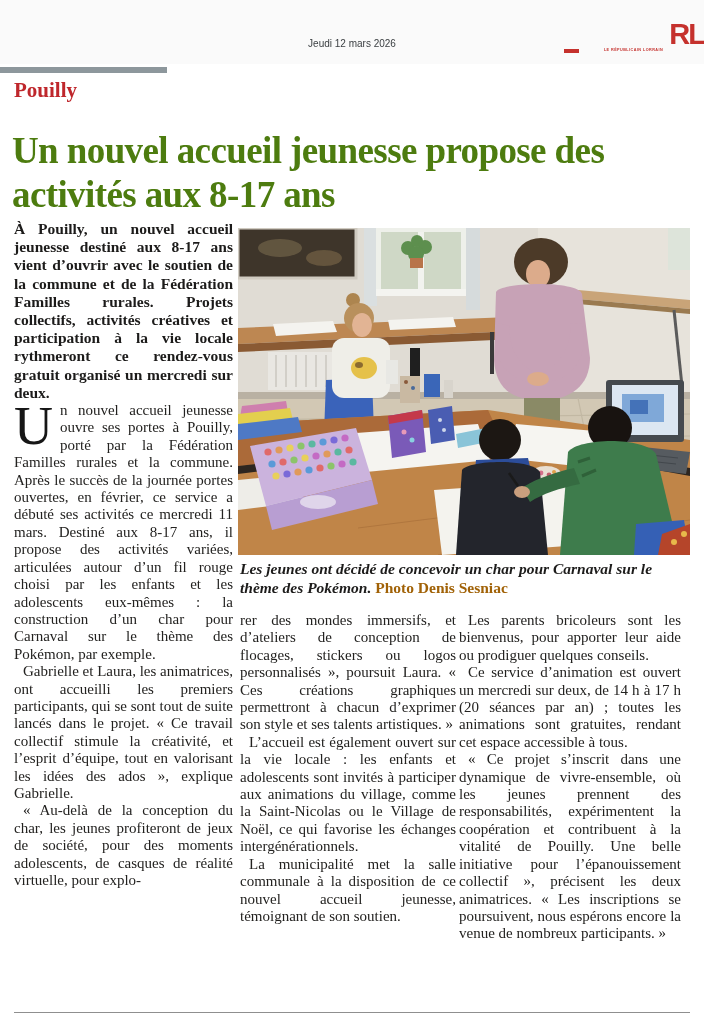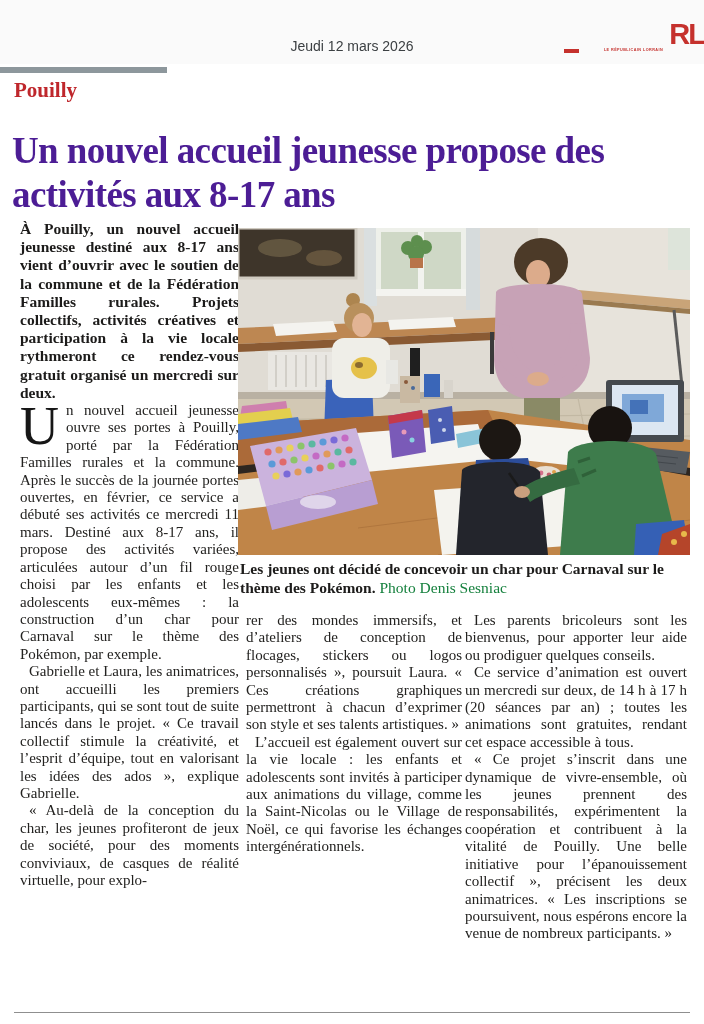--- a/index.html
+++ b/index.html
@@ -8,45 +8,45 @@
   
   .tophat{position:absolute;top:0;left:0;right:0;height:64px;background:#fafafa;}
   .logo-wrap{position:absolute;top:20px;left:0;right:0;text-align:right;}
   .rl{position:relative;display:inline-block;font-family:"Liberation Sans",sans-serif;
       font-weight:900;font-size:29px;line-height:28px;color:#c5312d;letter-spacing:-2px;}
   .rl .underbar{position:absolute;left:1px;bottom:1px;width:15px;height:4px;background:#c5312d;}
   .rl-tagline{display:block;font-family:"Liberation Sans",sans-serif;color:#c5312d;
       font-size:9px;line-height:6px;transform:scale(0.42);transform-origin:center top;
       letter-spacing:1px;white-space:nowrap;font-weight:700;}
   .date{position:absolute;top:38px;left:0;right:0;text-align:center;
-        font-family:"Liberation Sans",sans-serif;font-size:14px;color:#3c4043;}
+        font-family:"Liberation Sans",sans-serif;font-size:10px;color:#3c4043;}
   .graybar{position:absolute;top:67px;left:0;width:167px;height:6px;background:#8d979c;}
   
   .kicker{position:absolute;top:78px;left:14px;font-size:21px;font-weight:700;color:#bf272c;text-align:center;}
   .headline{position:absolute;top:104px;left:12px;width:684px;font-size:37px;line-height:44px;
-            font-weight:700;color:#4c1d95;letter-spacing:-0.6px;}
-  
-  .col{position:absolute;font-size:15px;line-height:17.4px;text-align:justify;color:#232220;margin-left:6px;}
+            font-weight:700;color:#4d7c0f;letter-spacing:-0.6px;}
+  
+  .col{position:absolute;font-size:15px;line-height:17.4px;text-align:justify;color:#232220;}
   .col p{margin:0;}
   .col p.ind{text-indent:9px;}
   .col-left{top:220px;left:14px;width:219px;}
   .col-mid{top:612px;left:240px;width:216px;}
   .col-right{top:612px;left:459px;width:222px;}
   .lead{font-weight:700;font-size:15.5px;line-height:18.2px;margin:0 0 11px 0;color:#1c1b1a;}
   .dropcap{float:left;font-size:54px;line-height:44px;padding:2px 7px 0 0;color:#161616;}
   .sec-head{font-weight:700;font-size:15.5px;line-height:18px;margin:9px 0 2px 0;
             text-align:left;color:#151514;}
   .dot{display:inline-block;width:9px;height:9px;border-radius:50%;background:#c0272c;
        margin:0 6px 0 8px;}
   
   .photo{position:absolute;top:228px;left:238px;width:452px;height:327px;overflow:hidden;background:#d8d2c6;}
   .caption{position:absolute;top:559px;left:240px;width:452px;font-size:15.5px;line-height:19px;
            color:#1d1c1b;text-align:left;}
-  .caption .cap-bold{font-weight:700;}
-  .caption .cap-credit{font-weight:400;color:#15803d;}
+  .caption .cap-bold{font-weight:700;font-style:italic;}
+  .caption .cap-credit{font-weight:700;color:#a16207;}
   .bottom-rule{position:absolute;top:1012px;left:14px;width:676px;border-top:1.5px solid #8f8f8f;}
 </style>
 </head>
 <body>
 
 <div class="page">
 
   <div class="tophat"></div>
   <div class="logo-wrap">
     <span class="rl">
@@ -58,21 +58,21 @@
   <div class="date">Jeudi 12 mars 2026</div>
   <div class="graybar"></div>
 
   <div class="kicker">Pouilly</div>
   <h1 class="headline">Un nouvel accueil jeunesse propose des activités aux 8-17 ans</h1>
 
   <div class="col col-left">
     <p class="lead">À Pouilly, un nouvel accueil jeunesse destiné aux 8-17 ans vient d’ouvrir avec le soutien de la commune et de la Fédération Familles rurales. Projets collectifs, activités créatives et participation à la vie locale rythmeront ce rendez-vous gratuit organisé un mercredi sur deux.</p>
     <p><span class="dropcap">U</span><span>n nouvel accueil jeunesse ouvre ses portes à Pouilly, porté par la Fédération Familles rurales et la commune. Après le succès de la journée portes ouvertes, en février, ce service a débuté ses activités ce mercredi 11 mars. Destiné aux 8-17 ans, il propose des activités variées, articulées autour d’un fil rouge choisi par les enfants et les adolescents eux-mêmes : la construction d’un char pour Carnaval sur le thème des Pokémon, par exemple.</span></p>
     <p class="ind">Gabrielle et Laura, les animatrices, ont accueilli les premiers participants, qui se sont tout de suite lancés dans le projet. « Ce travail collectif stimule la créativité, et l’esprit d’équipe, tout en valorisant les idées des ados », explique Gabrielle.</p>
-    <p class="ind">« Au-delà de la conception du char, les jeunes profiteront de jeux de société, pour des moments conviviaux, de casques de réalité virtuelle, pour explo-</p>
+    <p class="ind">« Au-delà de la conception du char, les jeunes profiteront de jeux de société, pour des moments adolescents, de casques de réalité virtuelle, pour explo-</p>
   </div>
 
   <div class="photo">
     <svg width="452" height="327" viewBox="0 0 452 327" xmlns="http://www.w3.org/2000/svg">
 
       <rect x="0" y="0" width="452" height="190" fill="#e0dcd4"></rect>
       <rect x="300" y="0" width="152" height="200" fill="#e7e3db"></rect>
 
       <rect x="0" y="168" width="452" height="159" fill="#d2c8b4"></rect>
       <rect x="0" y="164" width="452" height="7" fill="#b9b1a3"></rect>
@@ -250,20 +250,21 @@
   </div>
 
   <div class="caption">
     <span class="cap-bold">Les jeunes ont décidé de concevoir un char pour Carnaval sur le thème des Pokémon.</span>
     <span class="cap-credit">Photo Denis Sesniac</span>
   </div>
 
   <div class="col col-mid">
     <p>rer des mondes immersifs, et d’ateliers de conception de flocages, stickers ou logos personnalisés », poursuit Laura. « Ces créations graphiques permettront à chacun d’exprimer son style et ses talents artistiques. »</p>
     <p class="ind">L’accueil est également ouvert sur la vie locale : les enfants et adolescents sont invités à participer aux animations du village, comme la Saint-Nicolas ou le Village de Noël, ce qui favorise les échanges intergénérationnels.</p>
+    <p class="ind">La municipalité met la salle communale à la disposition de ce nouvel accueil jeunesse, témoignant de son soutien.</p>
   </div>
 
   <div class="col col-right">
     <p class="ind">Les parents bricoleurs sont les bienvenus, pour apporter leur aide ou prodiguer quelques conseils.</p>
     <p class="ind">Ce service d’animation est ouvert un mercredi sur deux, de 14 h à 17 h (20 séances par an) ; toutes les animations sont gratuites, rendant cet espace accessible à tous.</p>
     <p class="ind">« Ce projet s’inscrit dans une dynamique de vivre-ensemble, où les jeunes prennent des responsabilités, expérimentent la coopération et contribuent à la vitalité de Pouilly. Une belle initiative pour l’épanouissement collectif », précisent les deux animatrices. « Les inscriptions se poursuivent, nous espérons encore la venue de nombreux participants. »</p>
   </div>
 
   <div class="bottom-rule"></div>
 </div>

